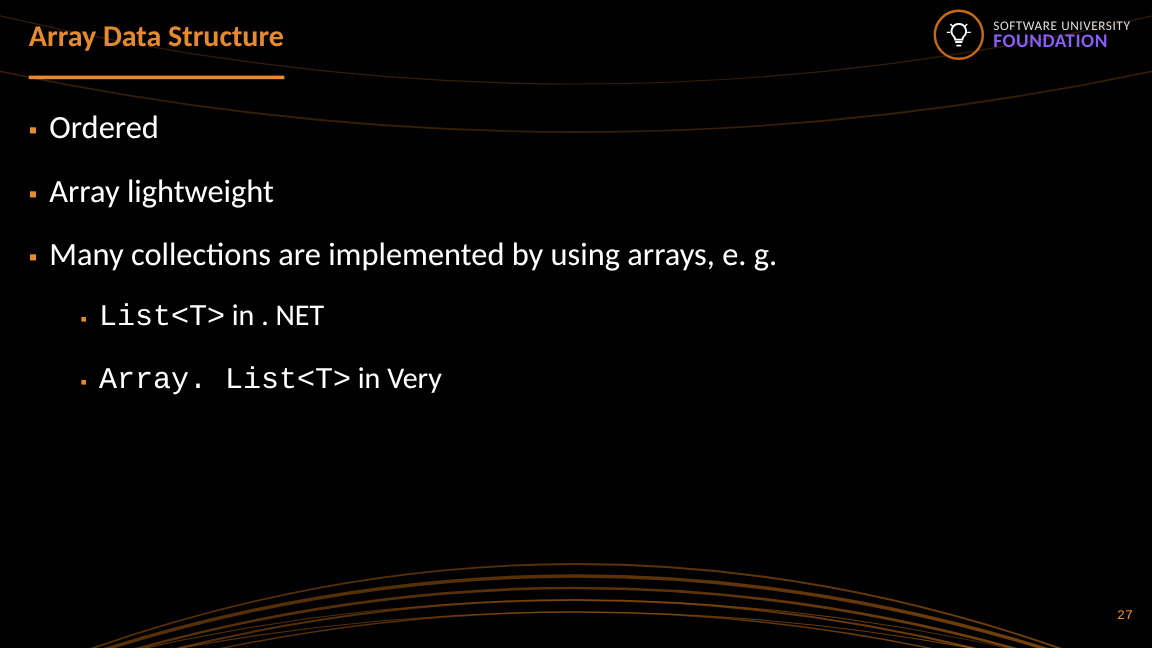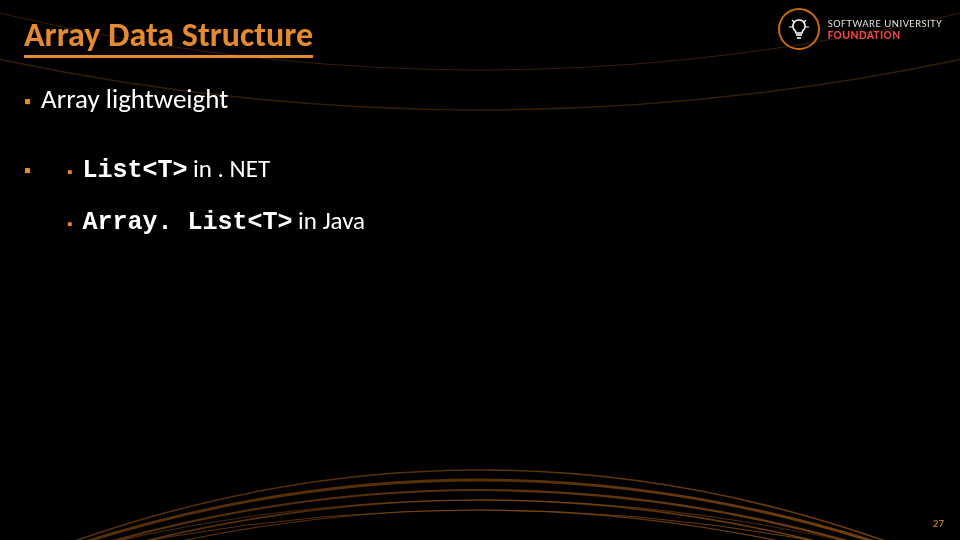--- a/index.html
+++ b/index.html
@@ -22,47 +22,47 @@
 
   .slide {
     position: relative;
     z-index: 1;
     width: 100%;
     height: 100%;
     padding: 14px 24px 0 24px;
   }
 
   .title {
-    font-size: 34px;
+    font-size: 25px;
     font-weight: 700;
     color: #e58a2e;
     border-bottom: 3px solid #e58a2e;
     display: inline-block;
-    padding-bottom: 0;
+    padding-bottom: 18px;
     margin-bottom: 24px;
   }
 
   .logo {
     position: absolute;
     top: 8px;
     right: 18px;
     display: flex;
     align-items: center;
     gap: 8px;
   }
   .logo-bulb {
     width: 42px; height: 42px;
     border: 2px solid #c96a12;
     border-radius: 50%;
     display: flex; align-items: center; justify-content: center;
     color: #fff;
   }
   .logo-text { line-height: 1; letter-spacing: 0.03em; }
   .logo-line1 { font-size: 11px; font-weight: 400; color: #ddd; }
-  .logo-line2 { font-size: 12px; font-weight: 700; color: #ef4444; }
+  .logo-line2 { font-size: 16px; font-weight: 700; color: #8b5cf6; }
 
   .bullets { list-style: none; }
   .bullets > li {
     font-size: 27px;
     margin: 0 0 20px 0;
     display: flex;
     align-items: baseline;
     gap: 10px;
   }
   .bullets > li::before {
@@ -82,29 +82,30 @@
   }
   .sub-bullets > li::before {
     content: "▪";
     color: #e58a2e;
     font-size: 15px;
     line-height: 1;
     flex: 0 0 auto;
   }
 
   .bold { font-weight: 400; }
-  .code { font-family: "Consolas", "Courier New", monospace; font-weight: 700; }
+  .code { font-family: "Consolas", "Courier New", monospace; font-weight: 400; }
 
   .pagenum {
     position: absolute;
     right: 16px;
-    bottom: 10px;
+    bottom: 20px;
     font-size: 11px;
     color: #e58a2e;
     z-index: 2;
+    font-family: Liberation Mono, monospace;
   }
 </style>
 </head>
 <body>
 
 <div class="bg-arcs">
   <svg viewBox="0 0 960 540" width="960" height="540" preserveAspectRatio="none">
     <defs>
       <linearGradient id="arcg" x1="0" y1="0" x2="1" y2="1">
         <stop offset="0" stop-color="#6b3a0c"></stop>
@@ -142,35 +143,39 @@
     <div class="logo-text">
       <div class="logo-line1">SOFTWARE UNIVERSITY</div>
       <div class="logo-line2">FOUNDATION</div>
     </div>
   </div>
 
   <h1 class="title">Array Data Structure</h1>
 
   <ul class="bullets">
     <li>
+      <span>Ordered</span>
+    </li>
+    <li>
       <span>
         <span>Array </span><span class="bold">lightweight</span>
       </span>
     </li>
     <li>
       <div style="flex:1">
+        <span>Many collections are implemented by using arrays, e. g.</span>
         <ul class="sub-bullets">
           <li>
             <span>
               <span class="code">List&lt;T&gt;</span><span> in . NET</span>
             </span>
           </li>
           <li>
             <span>
-              <span class="code">Array. List&lt;T&gt;</span><span> in Java</span>
+              <span class="code">Array. List&lt;T&gt;</span><span> in Very</span>
             </span>
           </li>
         </ul>
       </div>
     </li>
   </ul>
 
 </div>
 
 <div class="pagenum">27</div>

